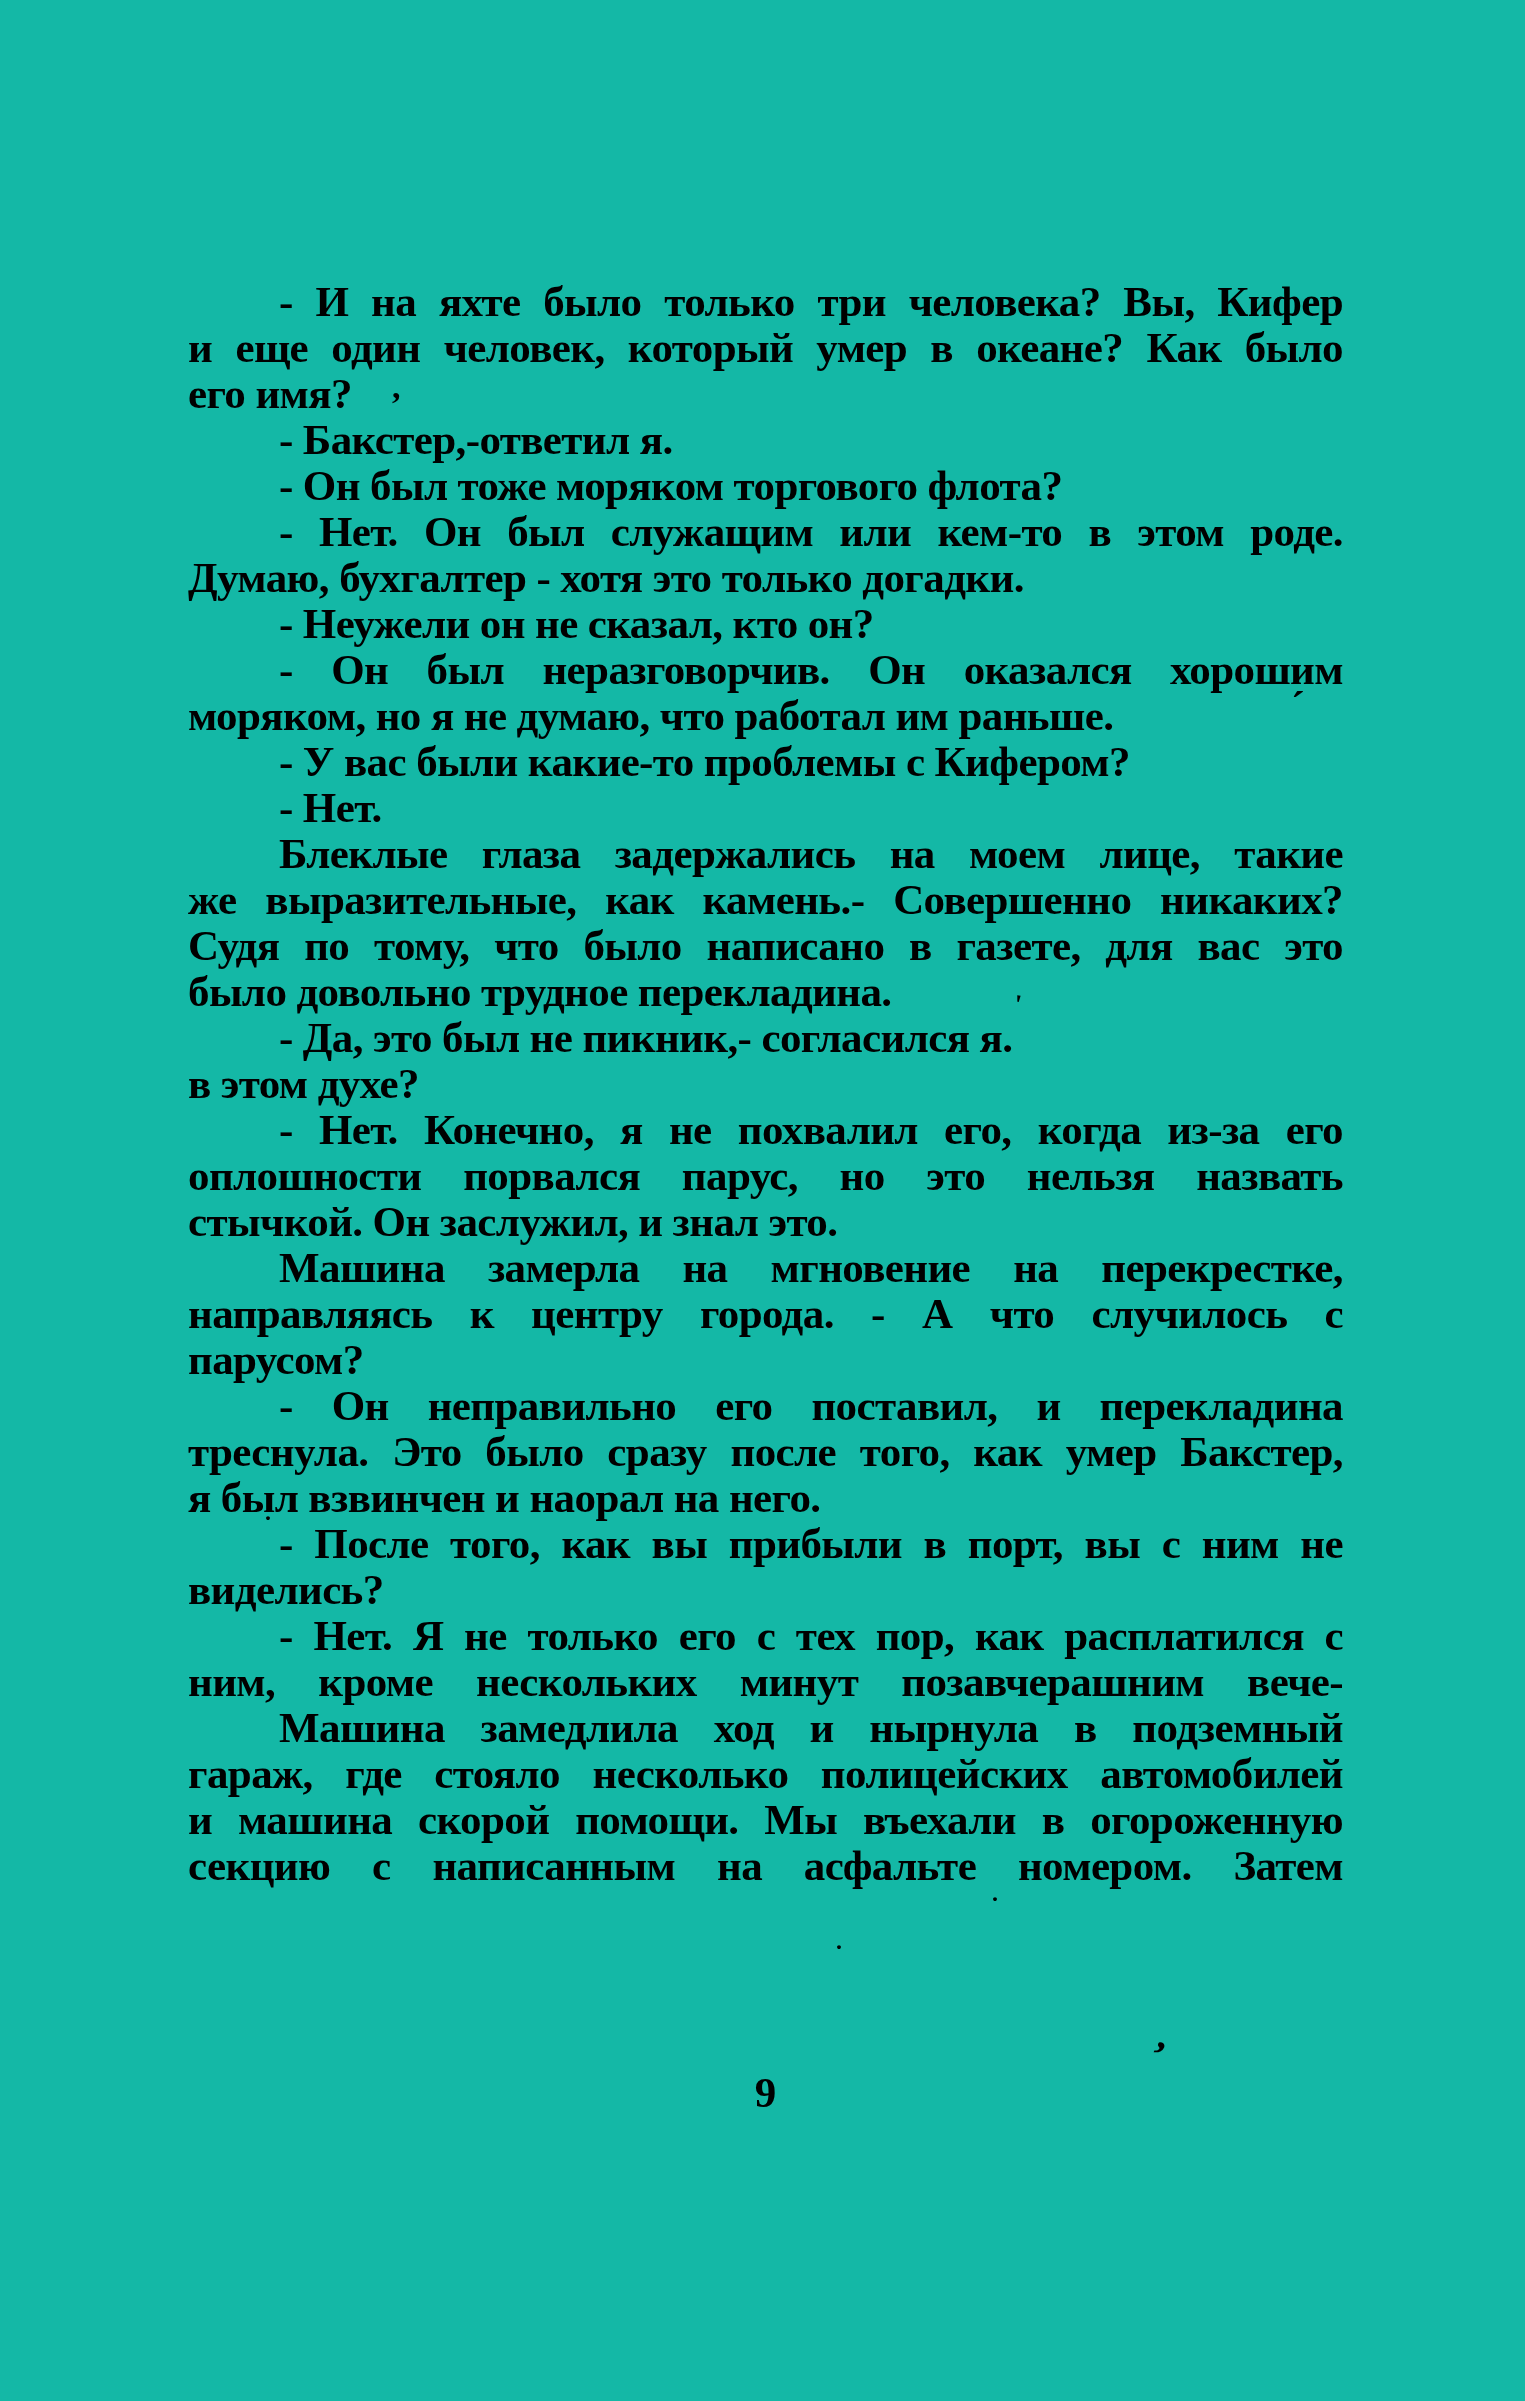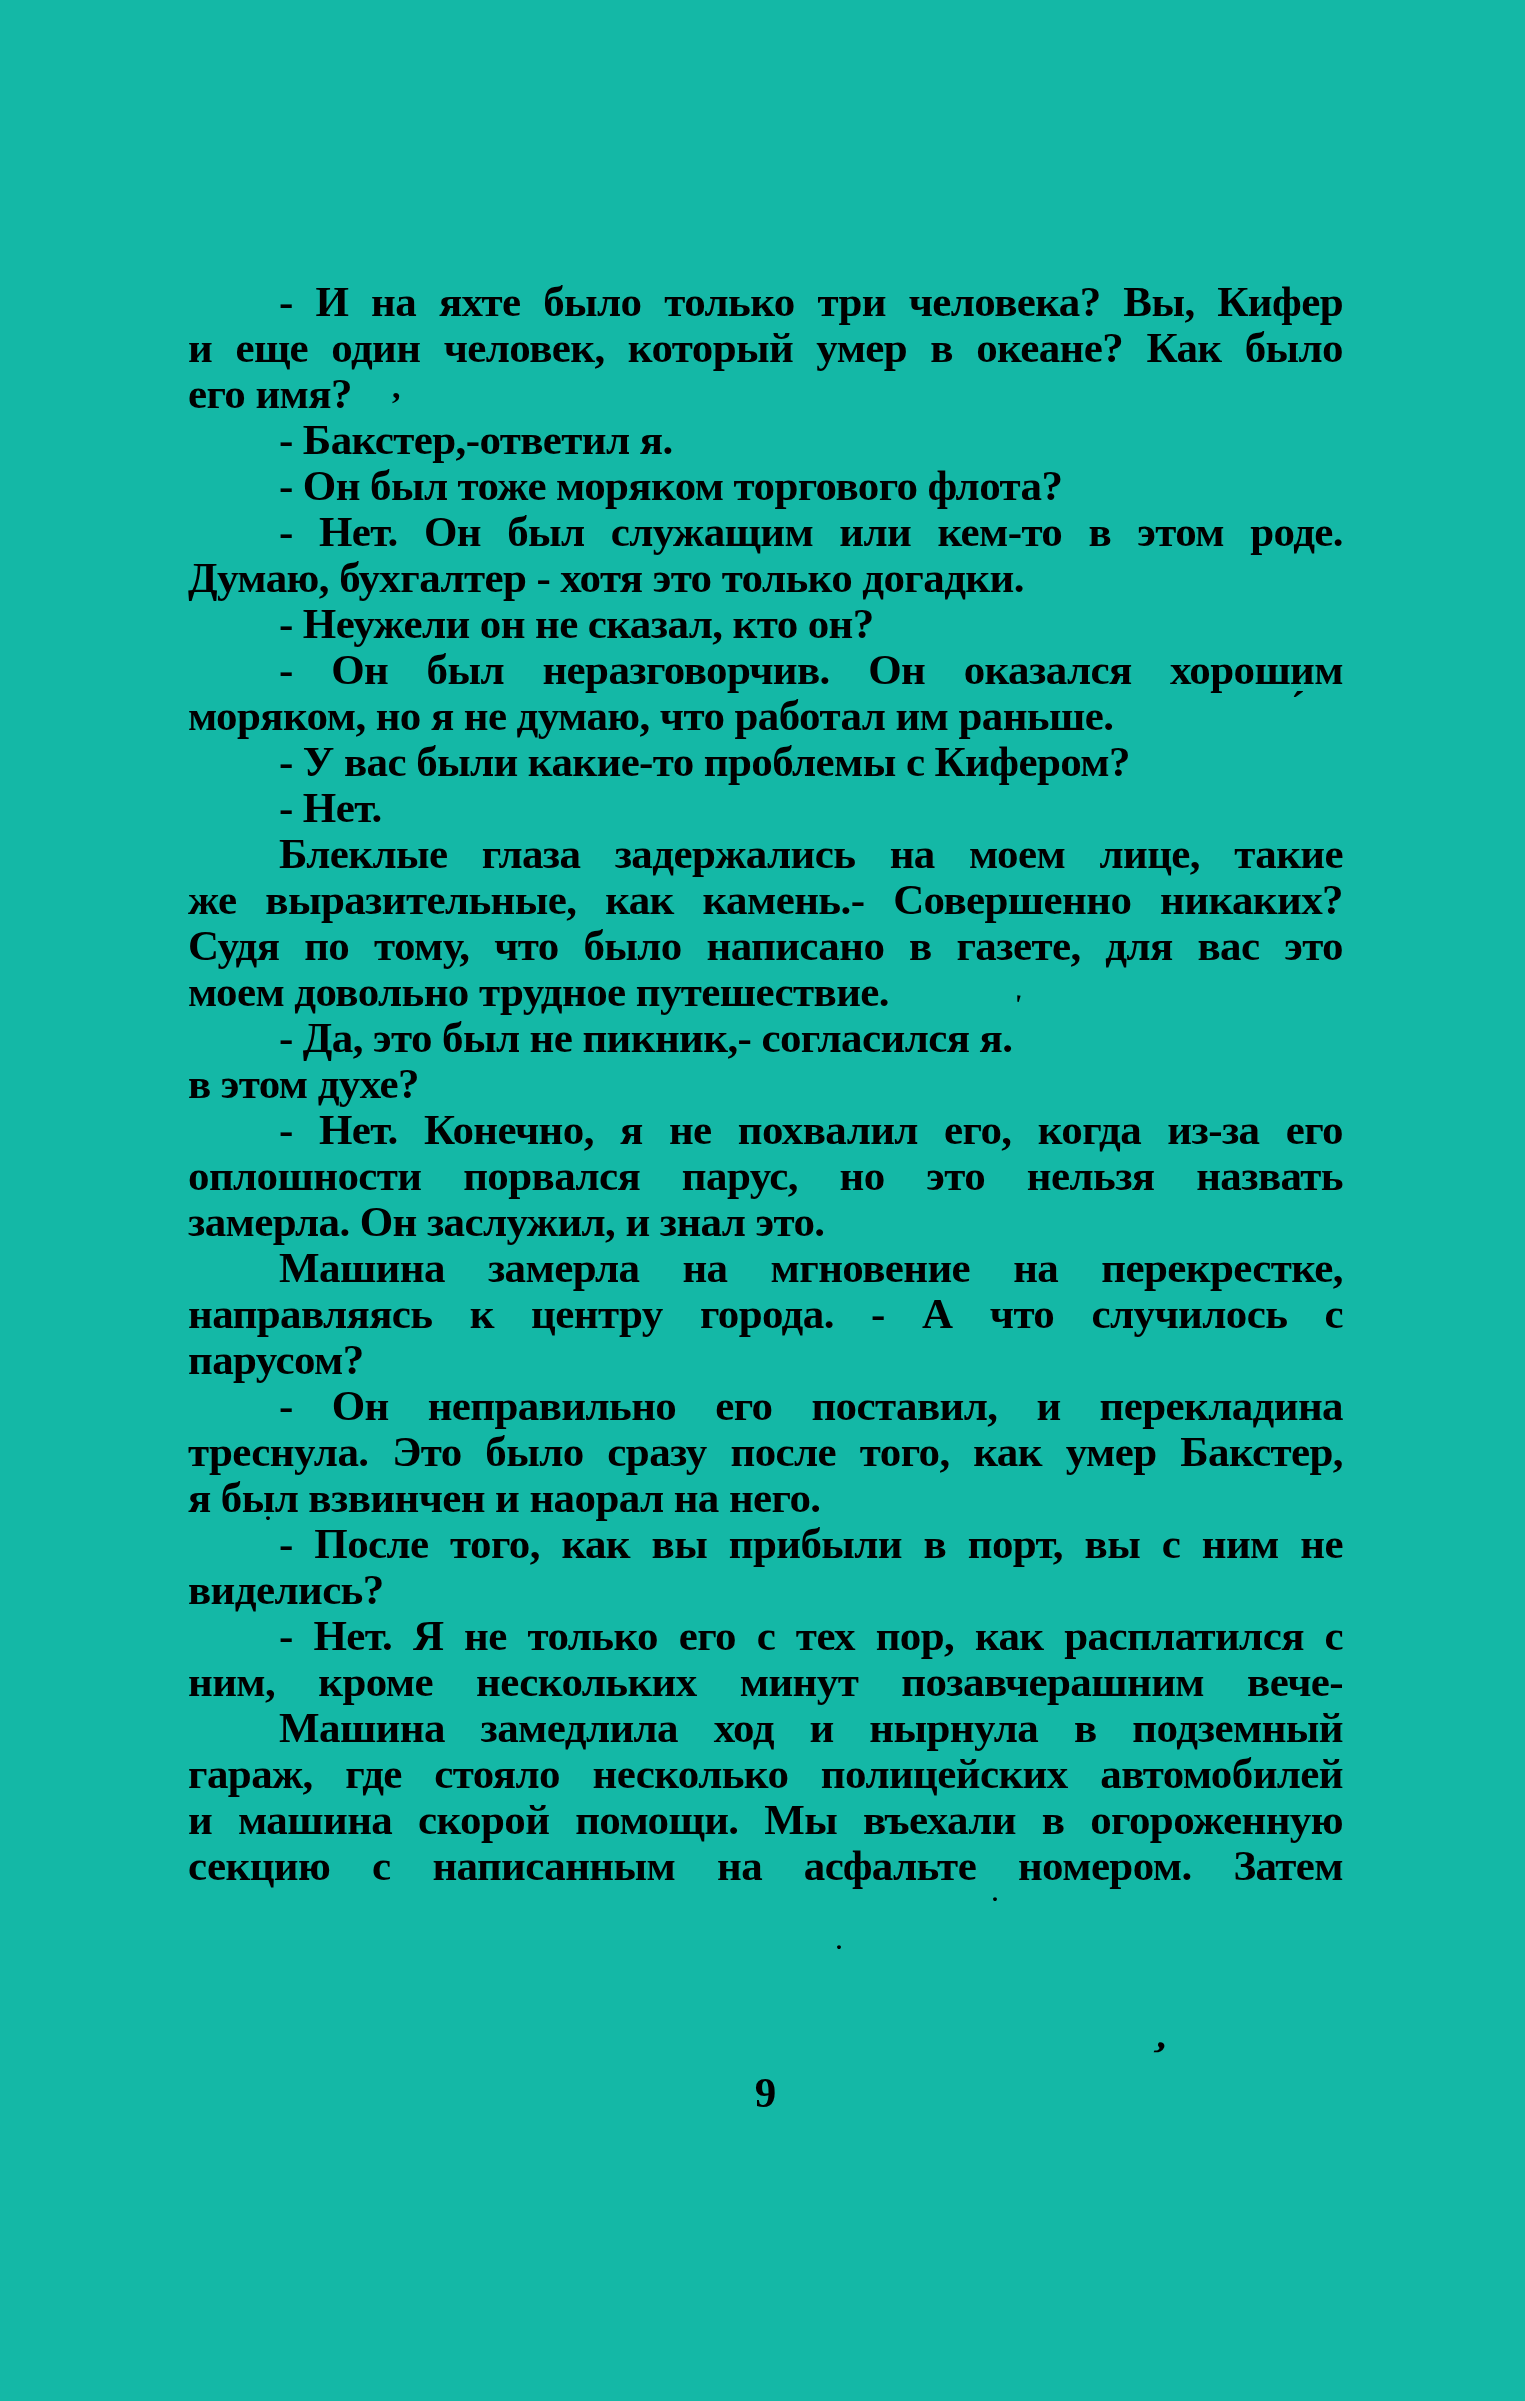--- a/index.html
+++ b/index.html
@@ -77,26 +77,26 @@
       <div class="line j ind">- Нет. Он был служащим или кем-то в этом роде.</div>
       <div class="line">Думаю, бухгалтер - хотя это только догадки.</div>
       <div class="line ind">- Неужели он не сказал, кто он?</div>
       <div class="line j ind">- Он был неразговорчив. Он оказался хорошим</div>
       <div class="line">моряком, но я не думаю, что работал им раньше.</div>
       <div class="line ind">- У вас были какие-то проблемы с Кифером?</div>
       <div class="line ind">- Нет.</div>
       <div class="line j ind">Блеклые глаза задержались на моем лице, такие</div>
       <div class="line j">же выразительные, как камень.- Совершенно никаких?</div>
       <div class="line j">Судя по тому, что было написано в газете, для вас это</div>
-      <div class="line">моем довольно трудное путешествие.</div>
+      <div class="line">было довольно трудное перекладина.</div>
       <div class="line ind">- Да, это был не пикник,- согласился я.</div>
       <div class="line">в этом духе?</div>
       <div class="line j ind">- Нет. Конечно, я не похвалил его, когда из-за его</div>
       <div class="line j">оплошности порвался парус, но это нельзя назвать</div>
-      <div class="line">замерла. Он заслужил, и знал это.</div>
+      <div class="line">стычкой. Он заслужил, и знал это.</div>
       <div class="line j ind">Машина замерла на мгновение на перекрестке,</div>
       <div class="line j">направляясь к центру города. - А что случилось с</div>
       <div class="line">парусом?</div>
       <div class="line j ind">- Он неправильно его поставил, и перекладина</div>
       <div class="line j">треснула. Это было сразу после того, как умер Бакстер,</div>
       <div class="line">я был взвинчен и наорал на него.</div>
       <div class="line j ind">- После того, как вы прибыли в порт, вы с ним не</div>
       <div class="line">виделись?</div>
       <div class="line j ind">- Нет. Я не только его с тех пор, как расплатился с</div>
       <div class="line j">ним, кроме нескольких минут позавчерашним вече-</div>

